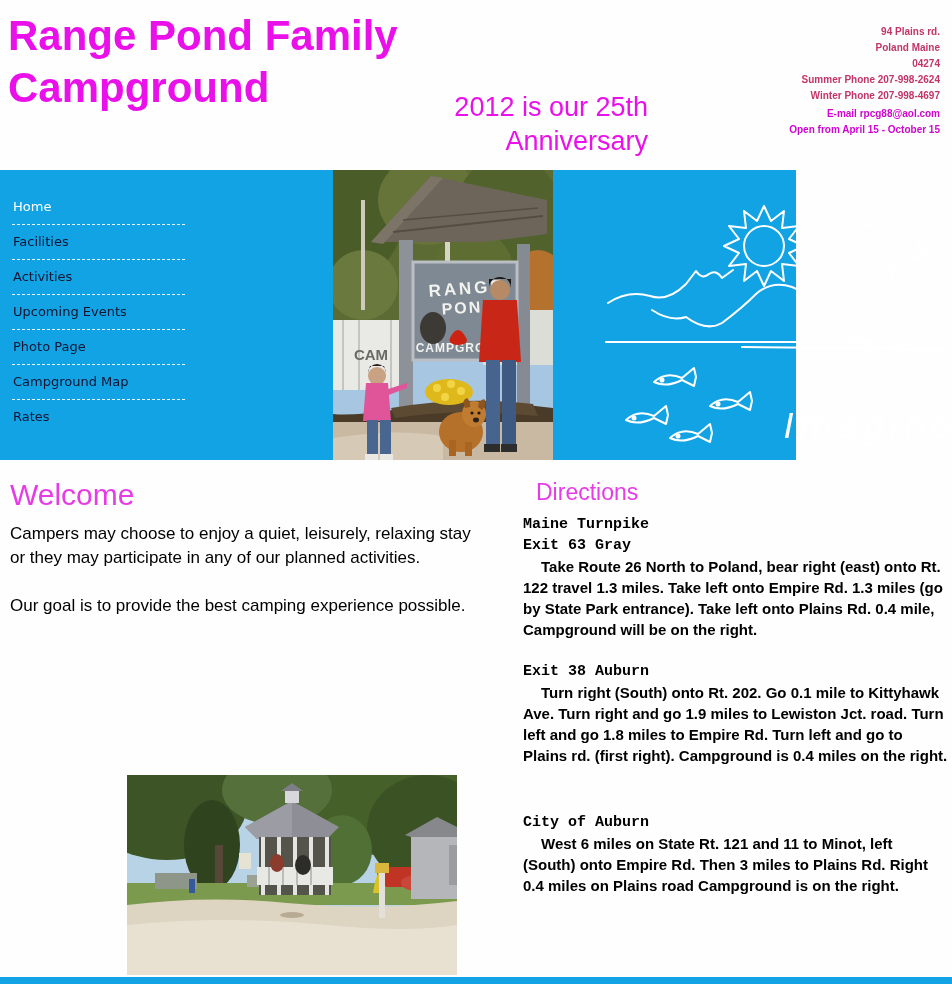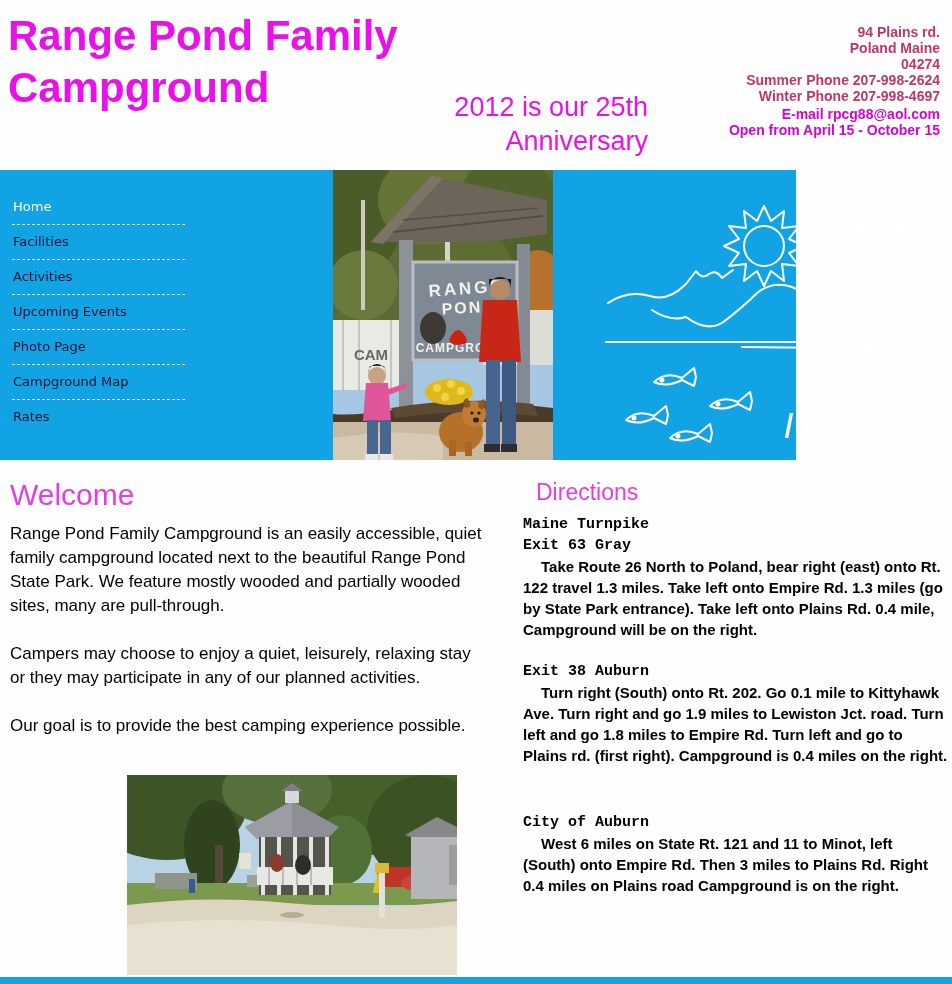--- a/index.html
+++ b/index.html
@@ -14,21 +14,21 @@
     position:absolute;top:10px;left:8px;margin:0;
     font-size:42px;font-weight:bold;line-height:52px;
     color:var(--title-magenta,#ea10ea);letter-spacing:0px;
   }
   .anniversary{
     position:absolute;top:90px;left:398px;width:250px;text-align:right;
     font-size:27px;line-height:34px;color:var(--title-magenta,#ea10ea);
   }
   .contact{
     position:absolute;top:24px;right:12px;text-align:right;
-    font-size:14px;font-weight:bold;line-height:16px;
+    font-size:10px;font-weight:bold;line-height:16px;
     color:var(--contact-pink,#c23569);
   }
   .contact .magenta{color:var(--contact-magenta,#cf06cf);}
   .contact .email-line{margin-top:2px;}
   
   .banner{position:absolute;top:170px;left:0;width:796px;height:290px;background:var(--banner-blue,#12a3e4);}
   .sidebar-nav{position:absolute;top:20px;left:0;width:333px;}
   .nav-item{
     display:block;height:24px;line-height:24px;padding:5px 0 5px 13px;
     font-family:"DejaVu Sans","Liberation Sans",sans-serif;
@@ -219,21 +219,20 @@
           <path d="M78,268 q12,-11 28,-4 l12,-10 l2,9 l-2,9 l-12,-6 q-16,8 -28,2 z"></path>
           <circle cx="86" cy="266" r="1.5" fill="#fff"></circle>
         </g>
         <text x="192" y="268" font-size="34" font-style="italic" letter-spacing="5" fill="#ffffff" stroke="none" font-family="DejaVu Sans,sans-serif">Imagine</text>
       </svg>
     </div>
   </div>
 
   <section class="welcome">
     <h2 class="welcome-heading">Welcome</h2>
-    <p>Range Pond Family Campground is an easily accessible, quiet family campground located next to the beautiful Range Pond State Park. We feature mostly wooded and partially wooded sites, many are pull-through.</p>
     <p>Campers may choose to enjoy a quiet, leisurely, relaxing stay or they may participate in any of our planned activities.</p>
     <p>Our goal is to provide the best camping experience possible.</p>
   </section>
 
   <section class="directions">
     <h2 class="directions-heading">Directions</h2>
 
     <div class="dir-section">
       <div class="dir-title">Maine Turnpike</div>
       <div class="dir-title">Exit 63 Gray</div>

